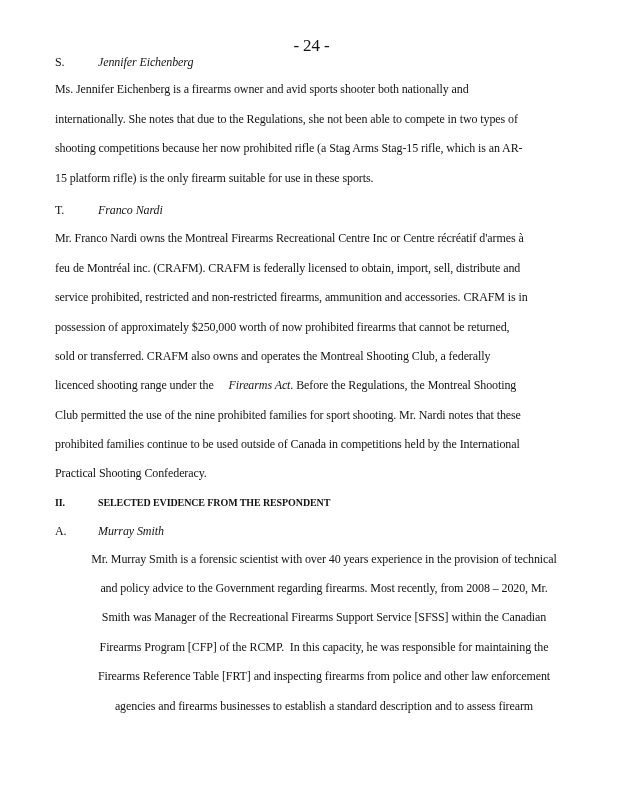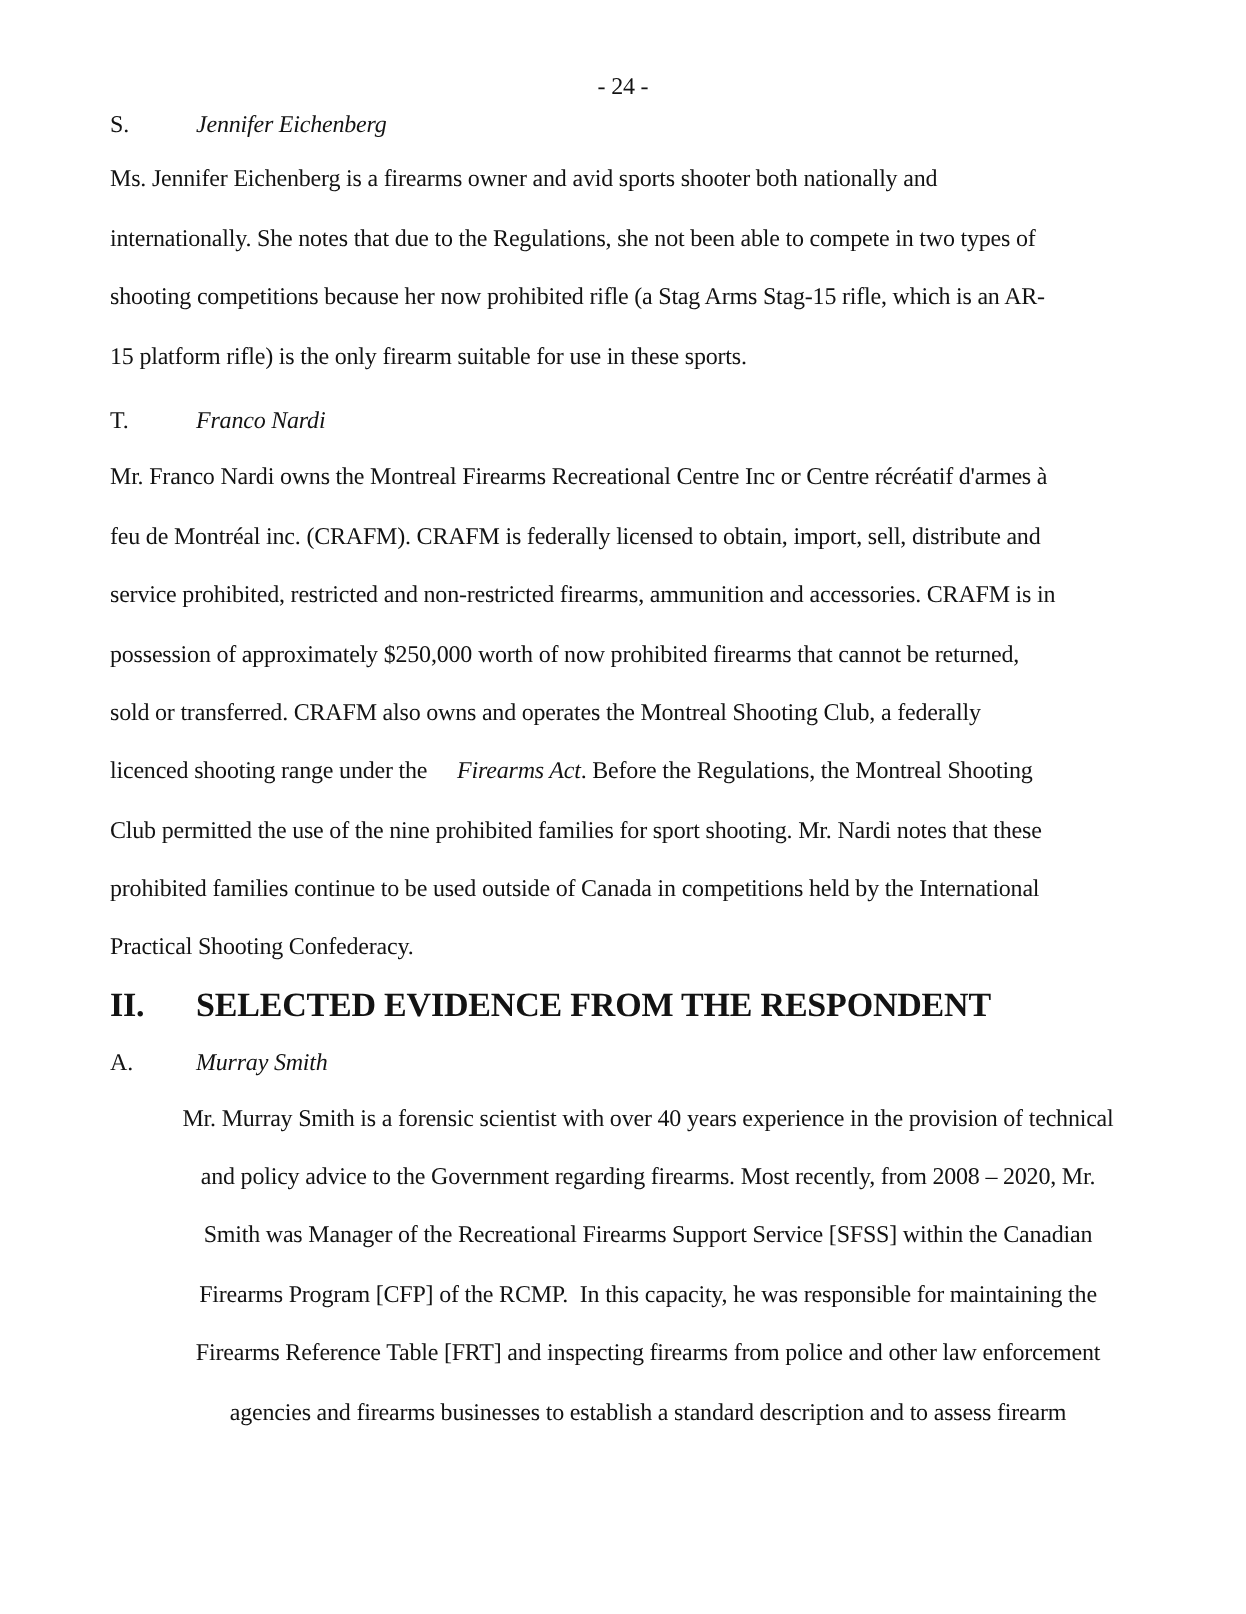--- a/index.html
+++ b/index.html
@@ -17,21 +17,21 @@
     font-size: 12px;
     letter-spacing: -0.1px;
     overflow: hidden;
   }
   .page-number {
     position: absolute;
     top: 36px;
     left: 0;
     right: 0;
     text-align: center;
-    font-size: 12px;
+    font-size: 17px;
   }
   main.doc-body {
     position: absolute;
     top: 48px;
     left: 55px;
     right: 30px;
   }
   .hd, .line {
     height: 29.4px;
     line-height: 29.4px;
@@ -39,21 +39,21 @@
   }
   .hd .hd-label {
     display: inline-block;
     width: 43px;
   }
   .sub-hd .hd-title {
     font-style: italic;
   }
   .main-hd {
     font-weight: bold;
-    font-size: 17px;
+    font-size: 10px;
   }
   .it {
     font-style: italic;
     margin-left: 12px;
   }
   
   main.doc-body > div:nth-child(2) { margin-top: -2px; }
   main.doc-body > div:nth-child(3) { margin-top: 3px; }
   main.doc-body > div:nth-child(4) { margin-top: -1px; }
   main.doc-body > div:nth-child(5) { margin-top: -1px; }

